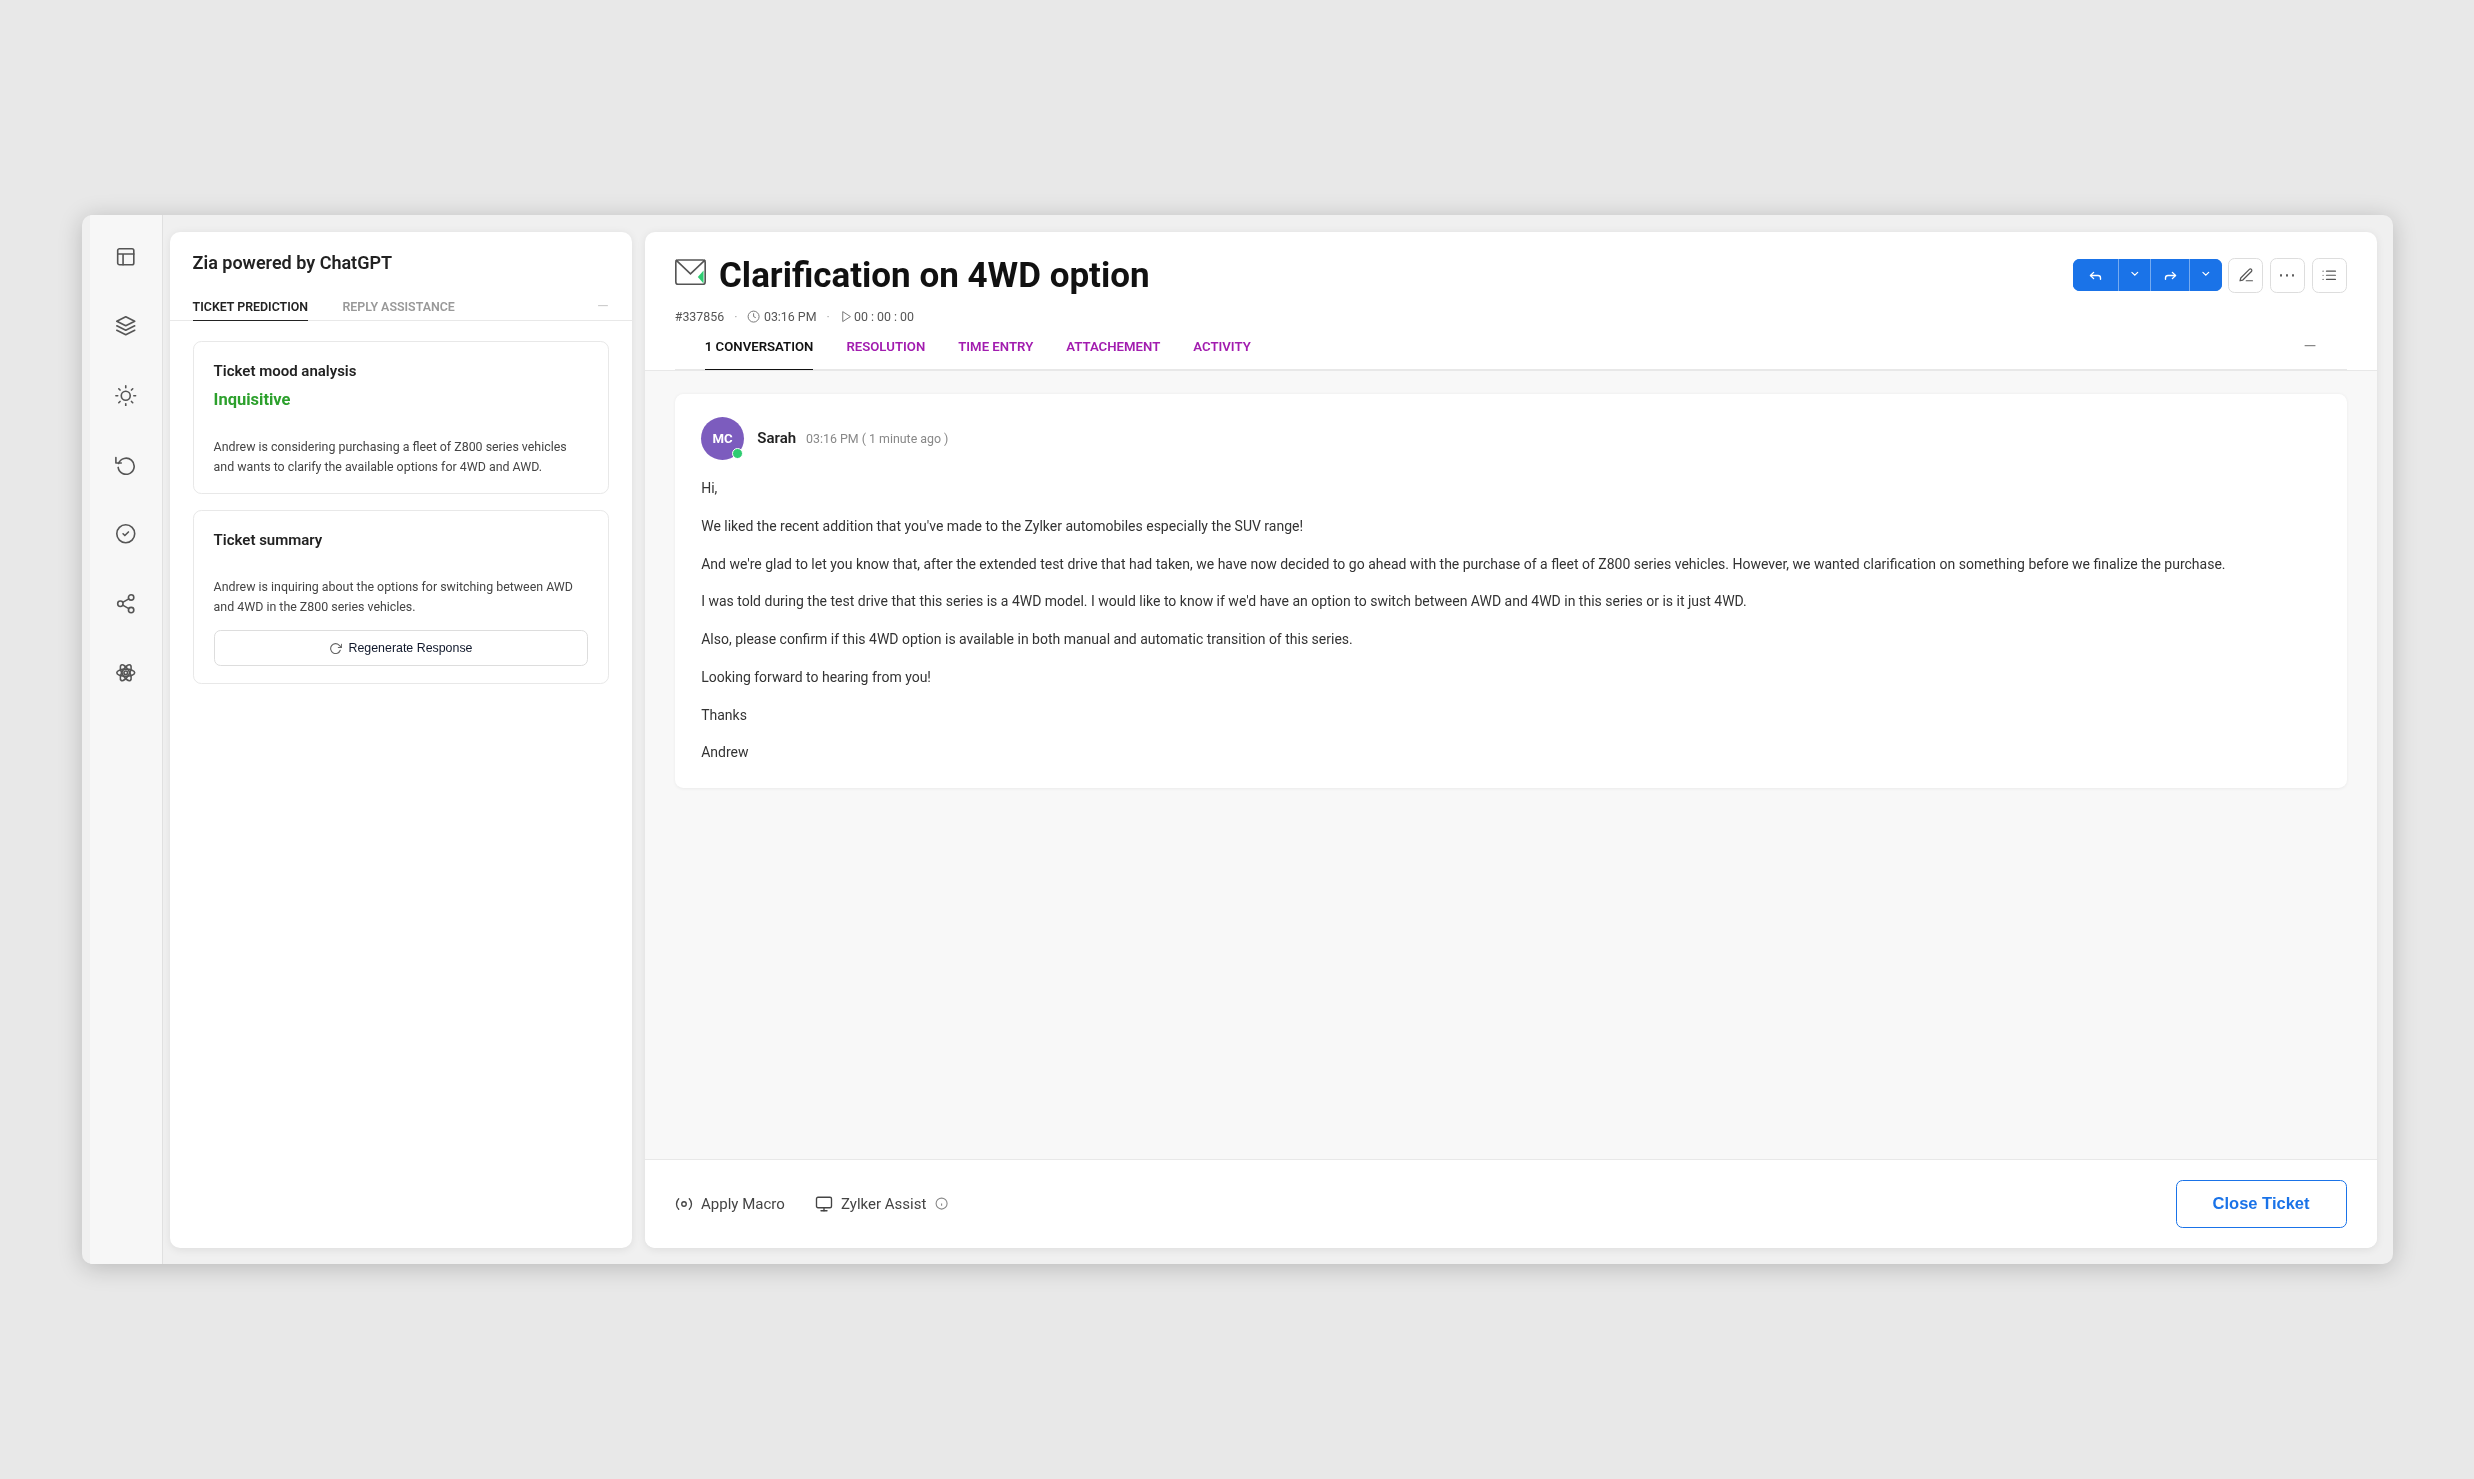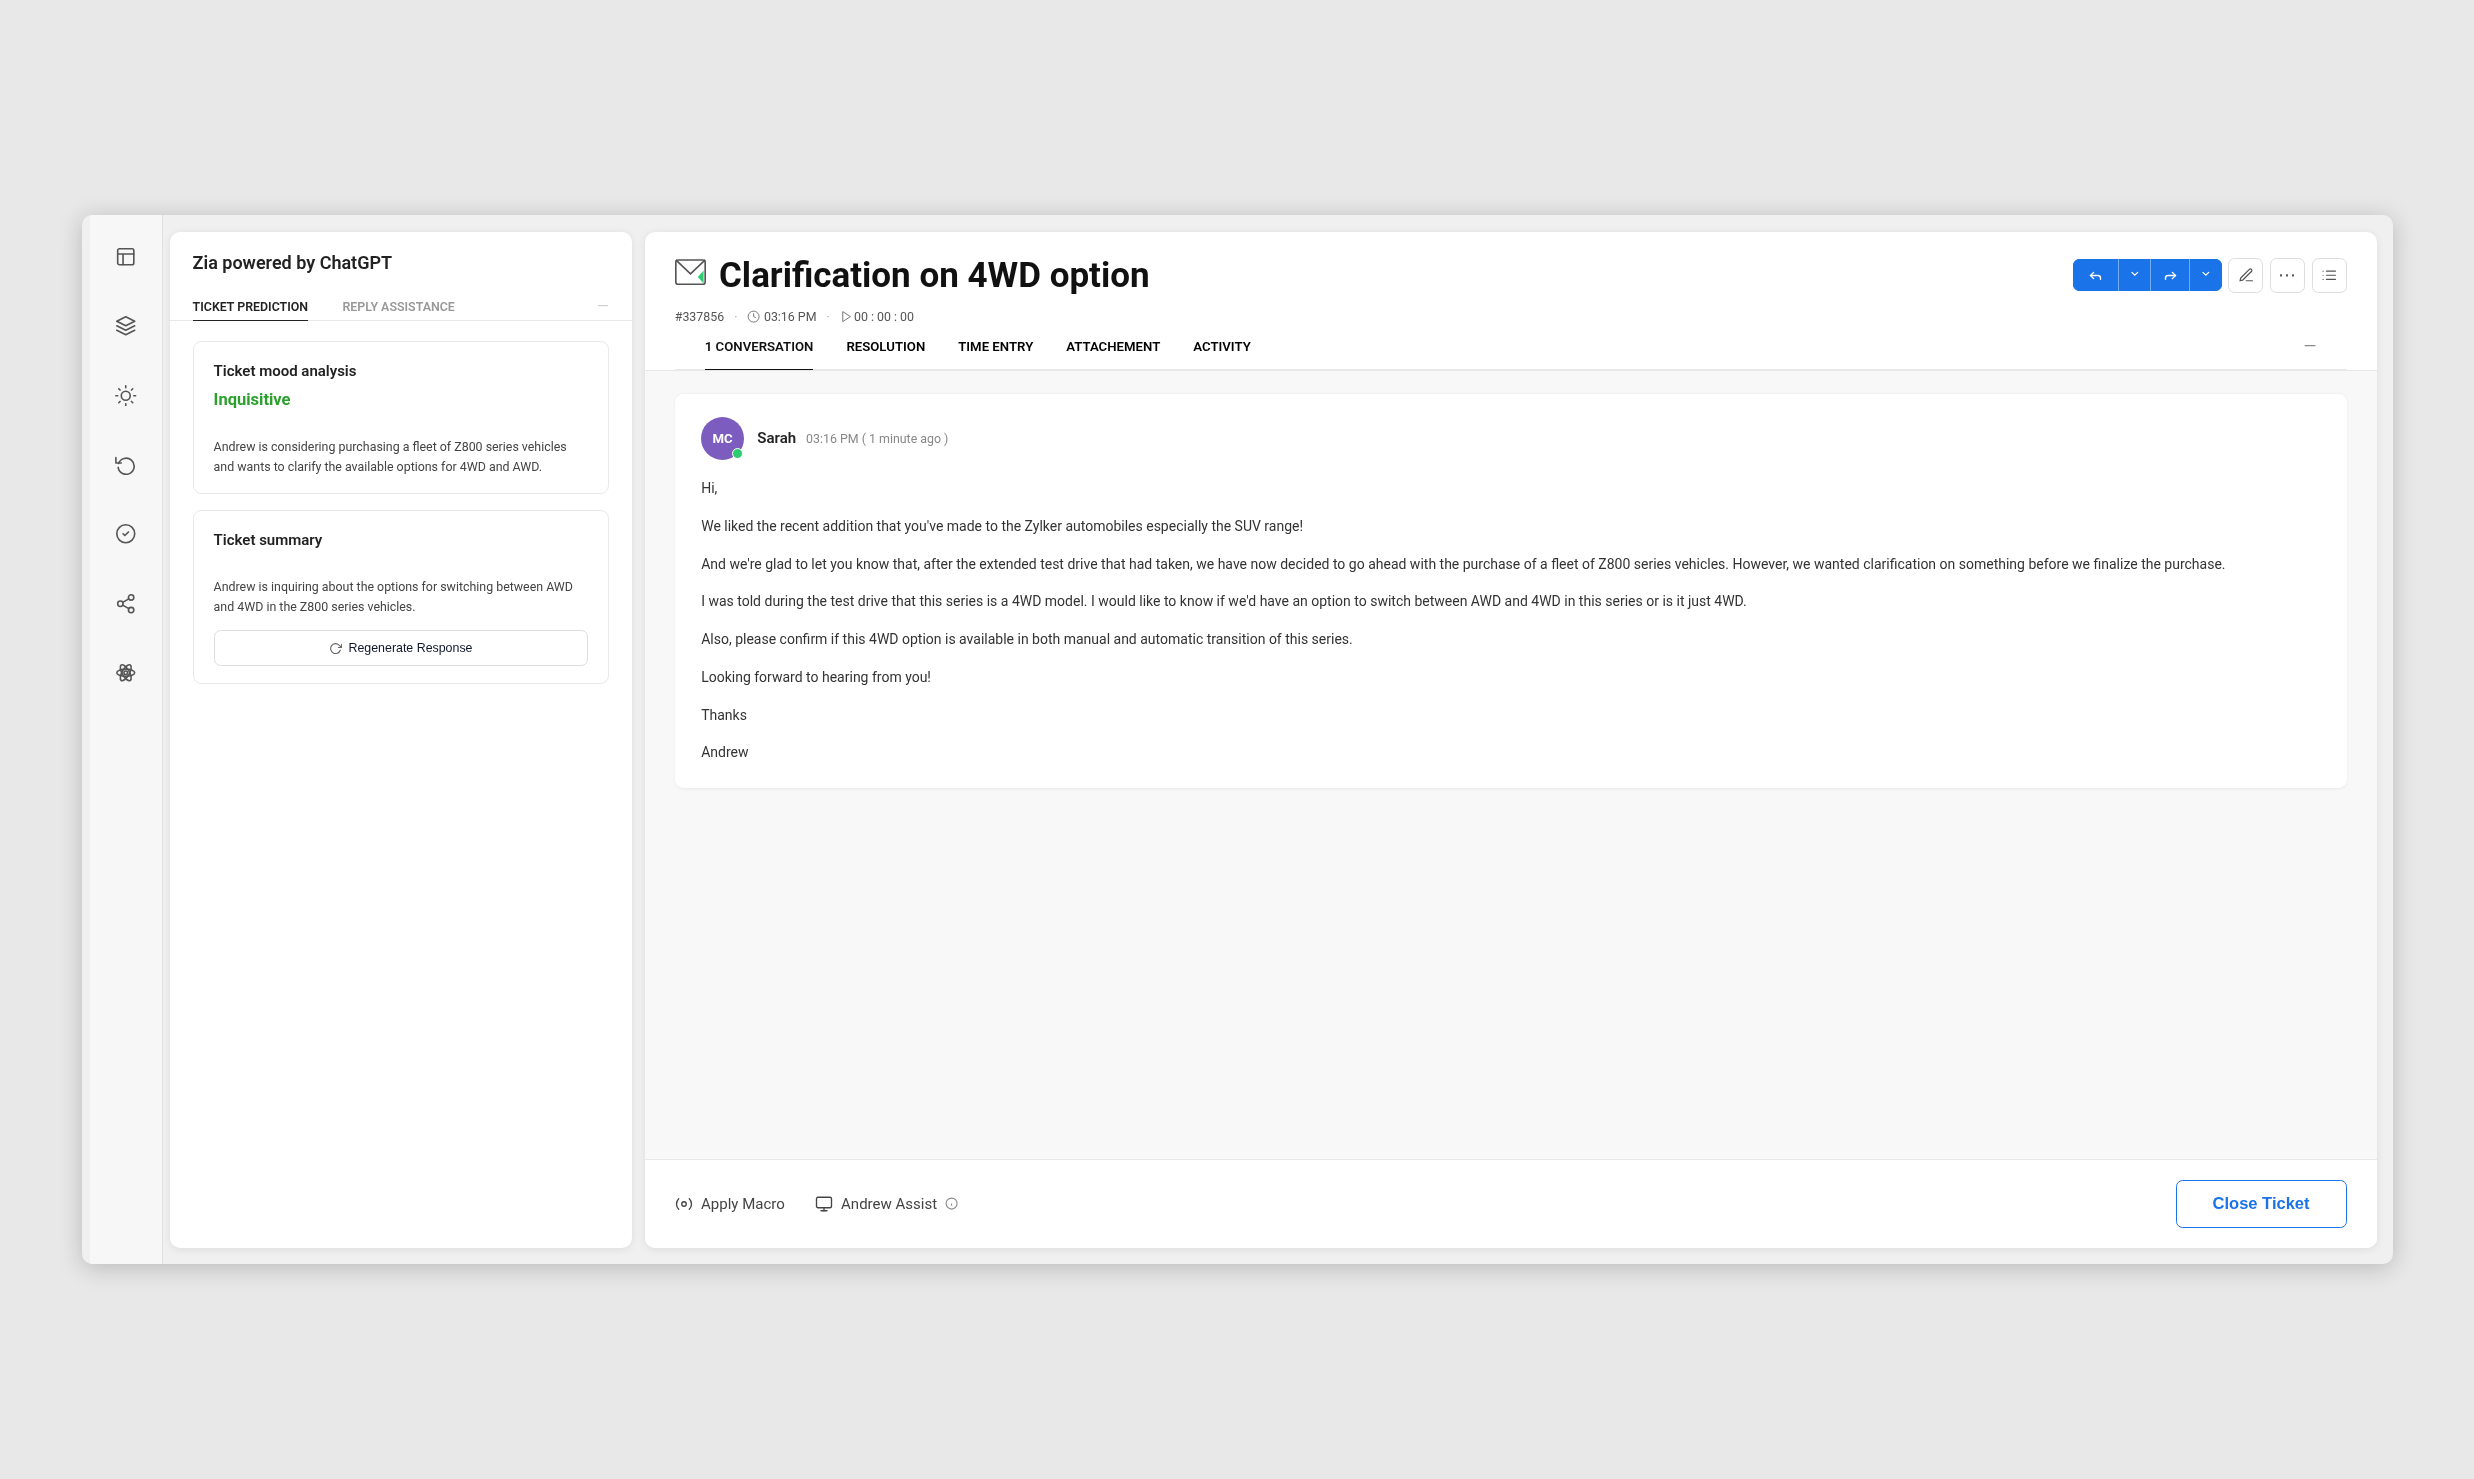--- a/index.html
+++ b/index.html
@@ -292,21 +292,21 @@
     .ticket-tabs {
       display: flex;
       align-items: center;
       padding: 0 30px;
       border-bottom: 0.8px solid #e8e8e8;
     }
 
     .ticket-tab {
       font-size: 13.2px;
       font-weight: 600;
-      color: #000000;
+      color: #a21caf;
       padding: 15px 0;
       margin-right: 33px;
       cursor: pointer;
       border-bottom: 1.7px solid transparent;
       margin-bottom: -0.8px;
     }
 
     .ticket-tab.active {
       color: #111;
       border-bottom: 1.7px solid #111;
@@ -648,21 +648,21 @@
               <path d="M19.07 4.93a10 10 0 0 1 0 14.14M4.93 4.93a10 10 0 0 0 0 14.14"></path>
           </svg>
           <span>Apply Macro</span>
         </div>
         <div class="footer-action">
           <svg width="18" height="18" viewBox="0 0 24 24" fill="none" stroke="#444" stroke-width="1.8" stroke-linecap="round" stroke-linejoin="round">
             <rect x="2" y="3" width="20" height="14" rx="2"></rect>
               <line x1="8" y1="21" x2="16" y2="21"></line>
               <line x1="12" y1="17" x2="12" y2="21"></line>
           </svg>
-          <span>Andrew Assist</span>
+          <span>Zylker Assist</span>
           <svg width="13.2" height="13.2" viewBox="0 0 24 24" fill="none" stroke="#888" stroke-width="2">
               <circle cx="12" cy="12" r="10"></circle>
               <line x1="12" y1="16" x2="12" y2="12"></line>
               <line x1="12" y1="8" x2="12.01" y2="8"></line>
             </svg>
         </div>
       </div>
       <button class="close-ticket-btn">Close Ticket</button>
     </div>
   </div>

